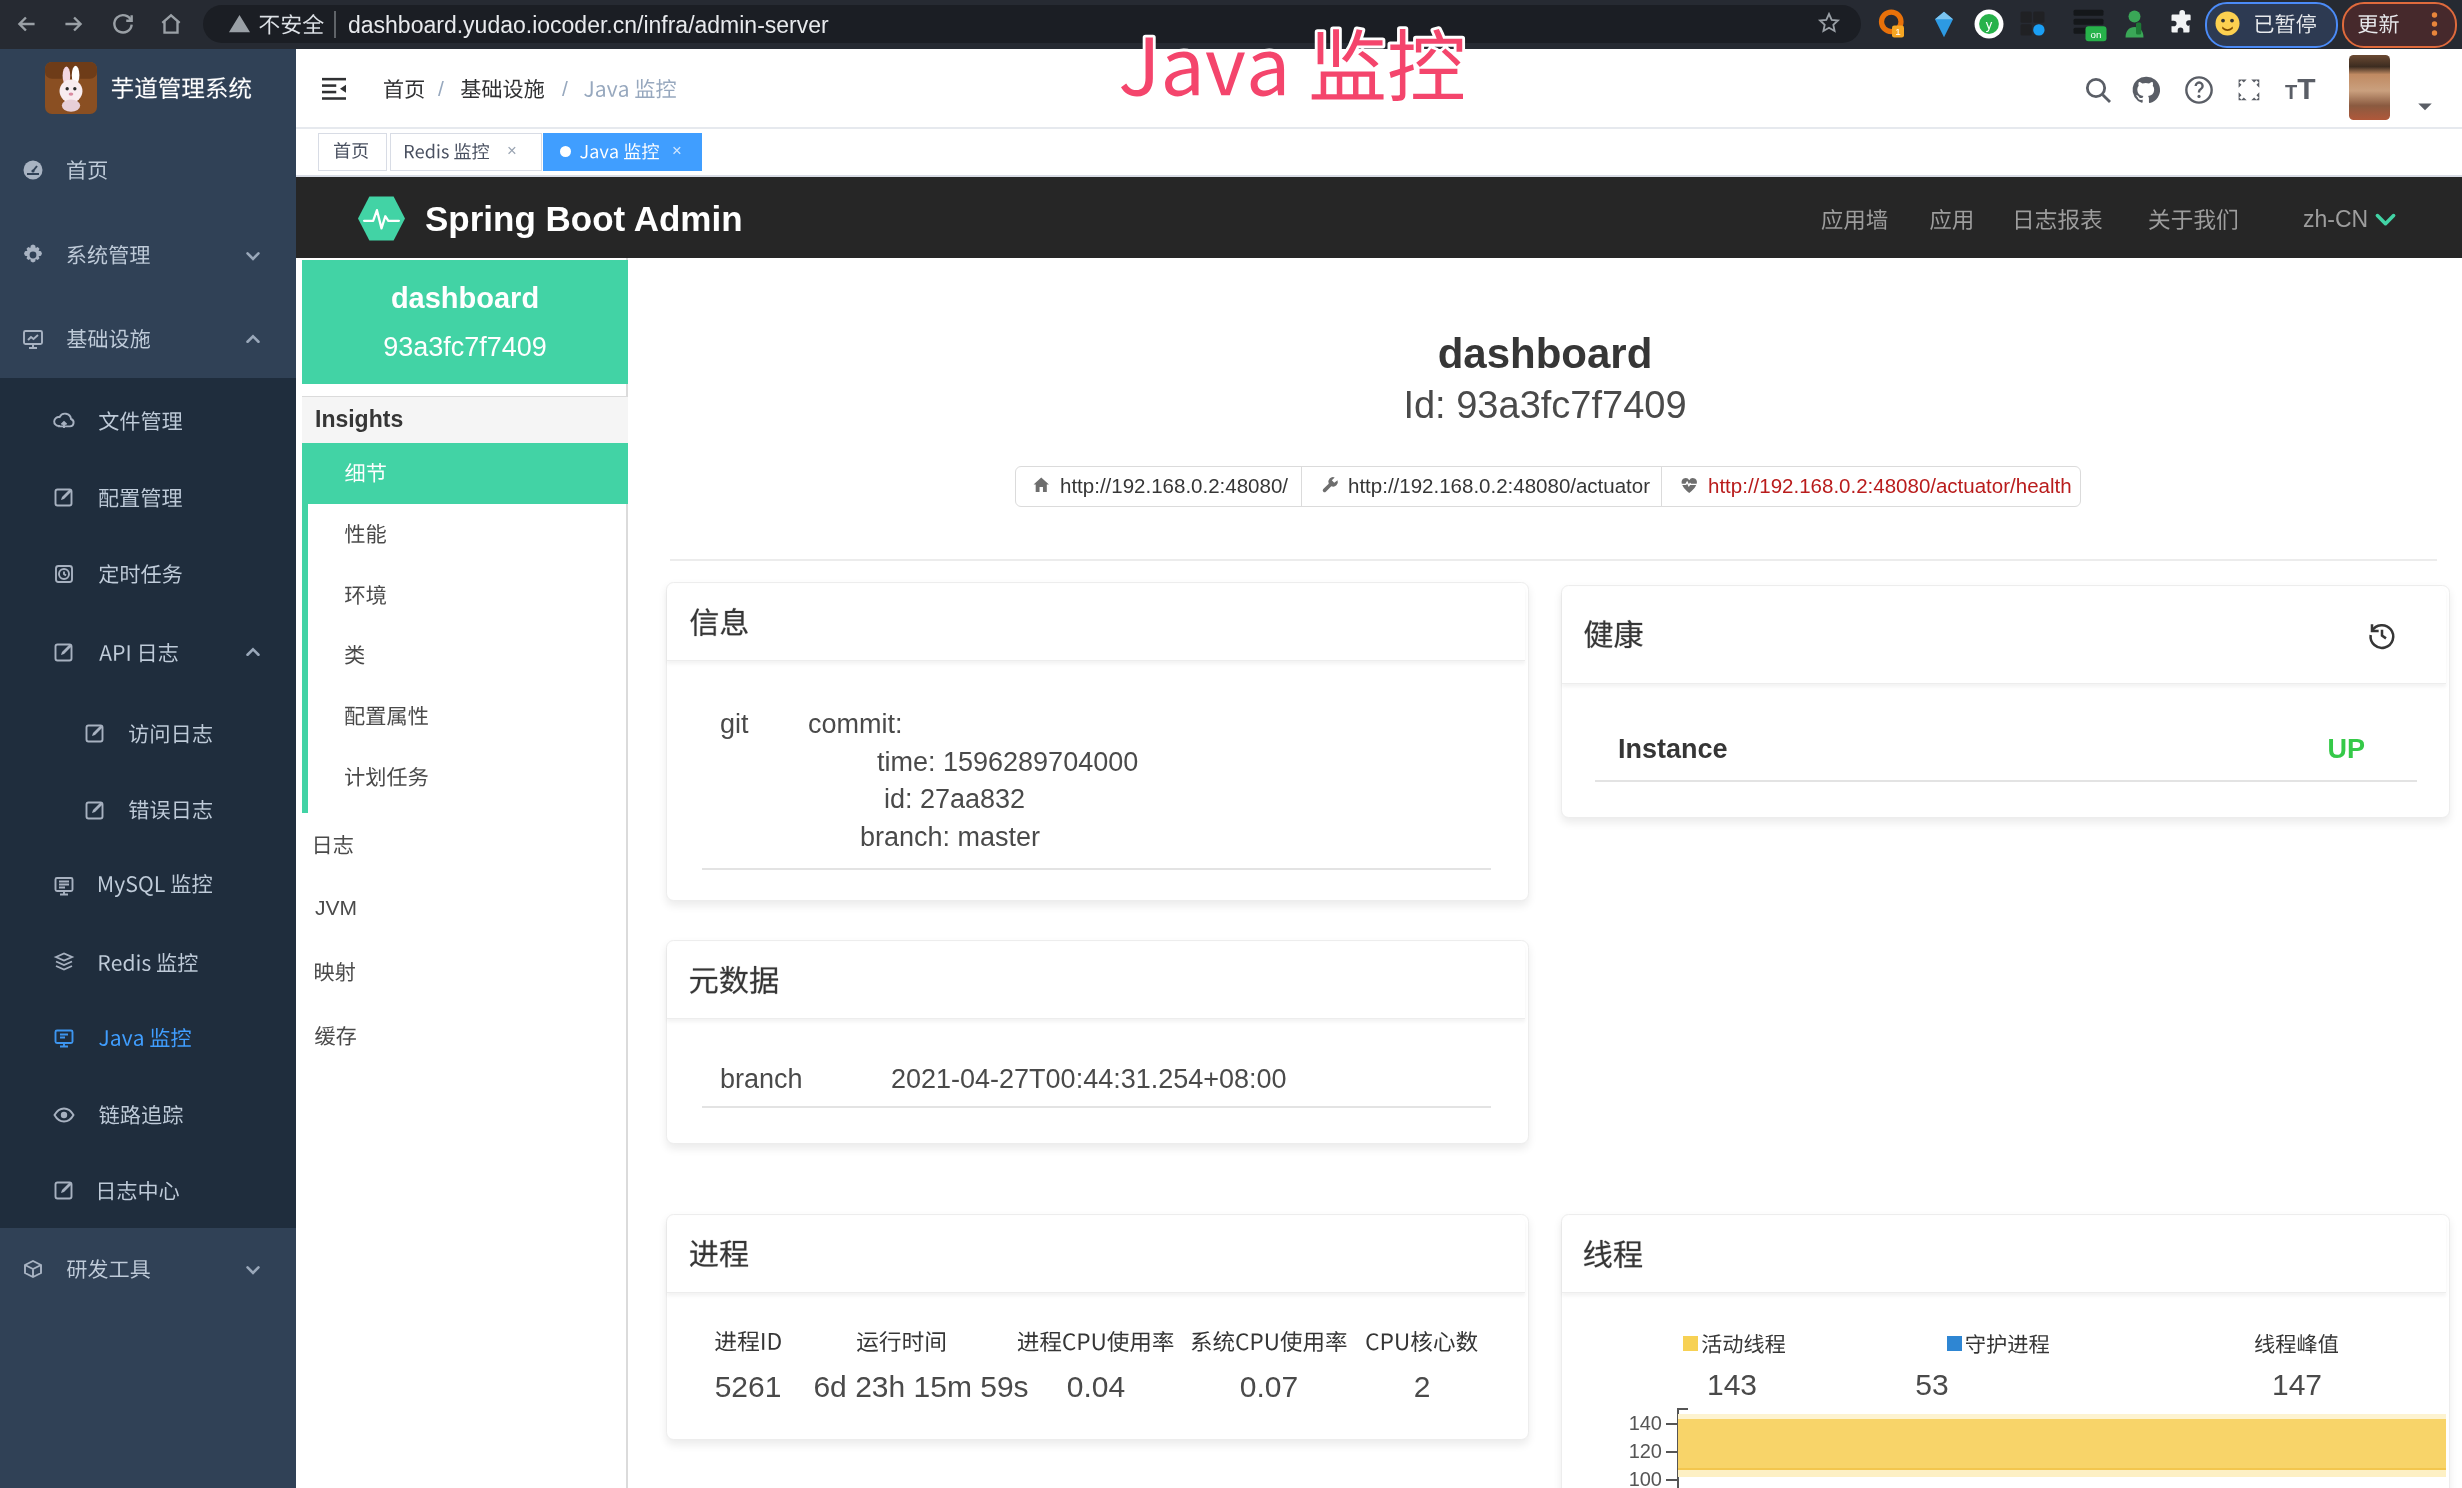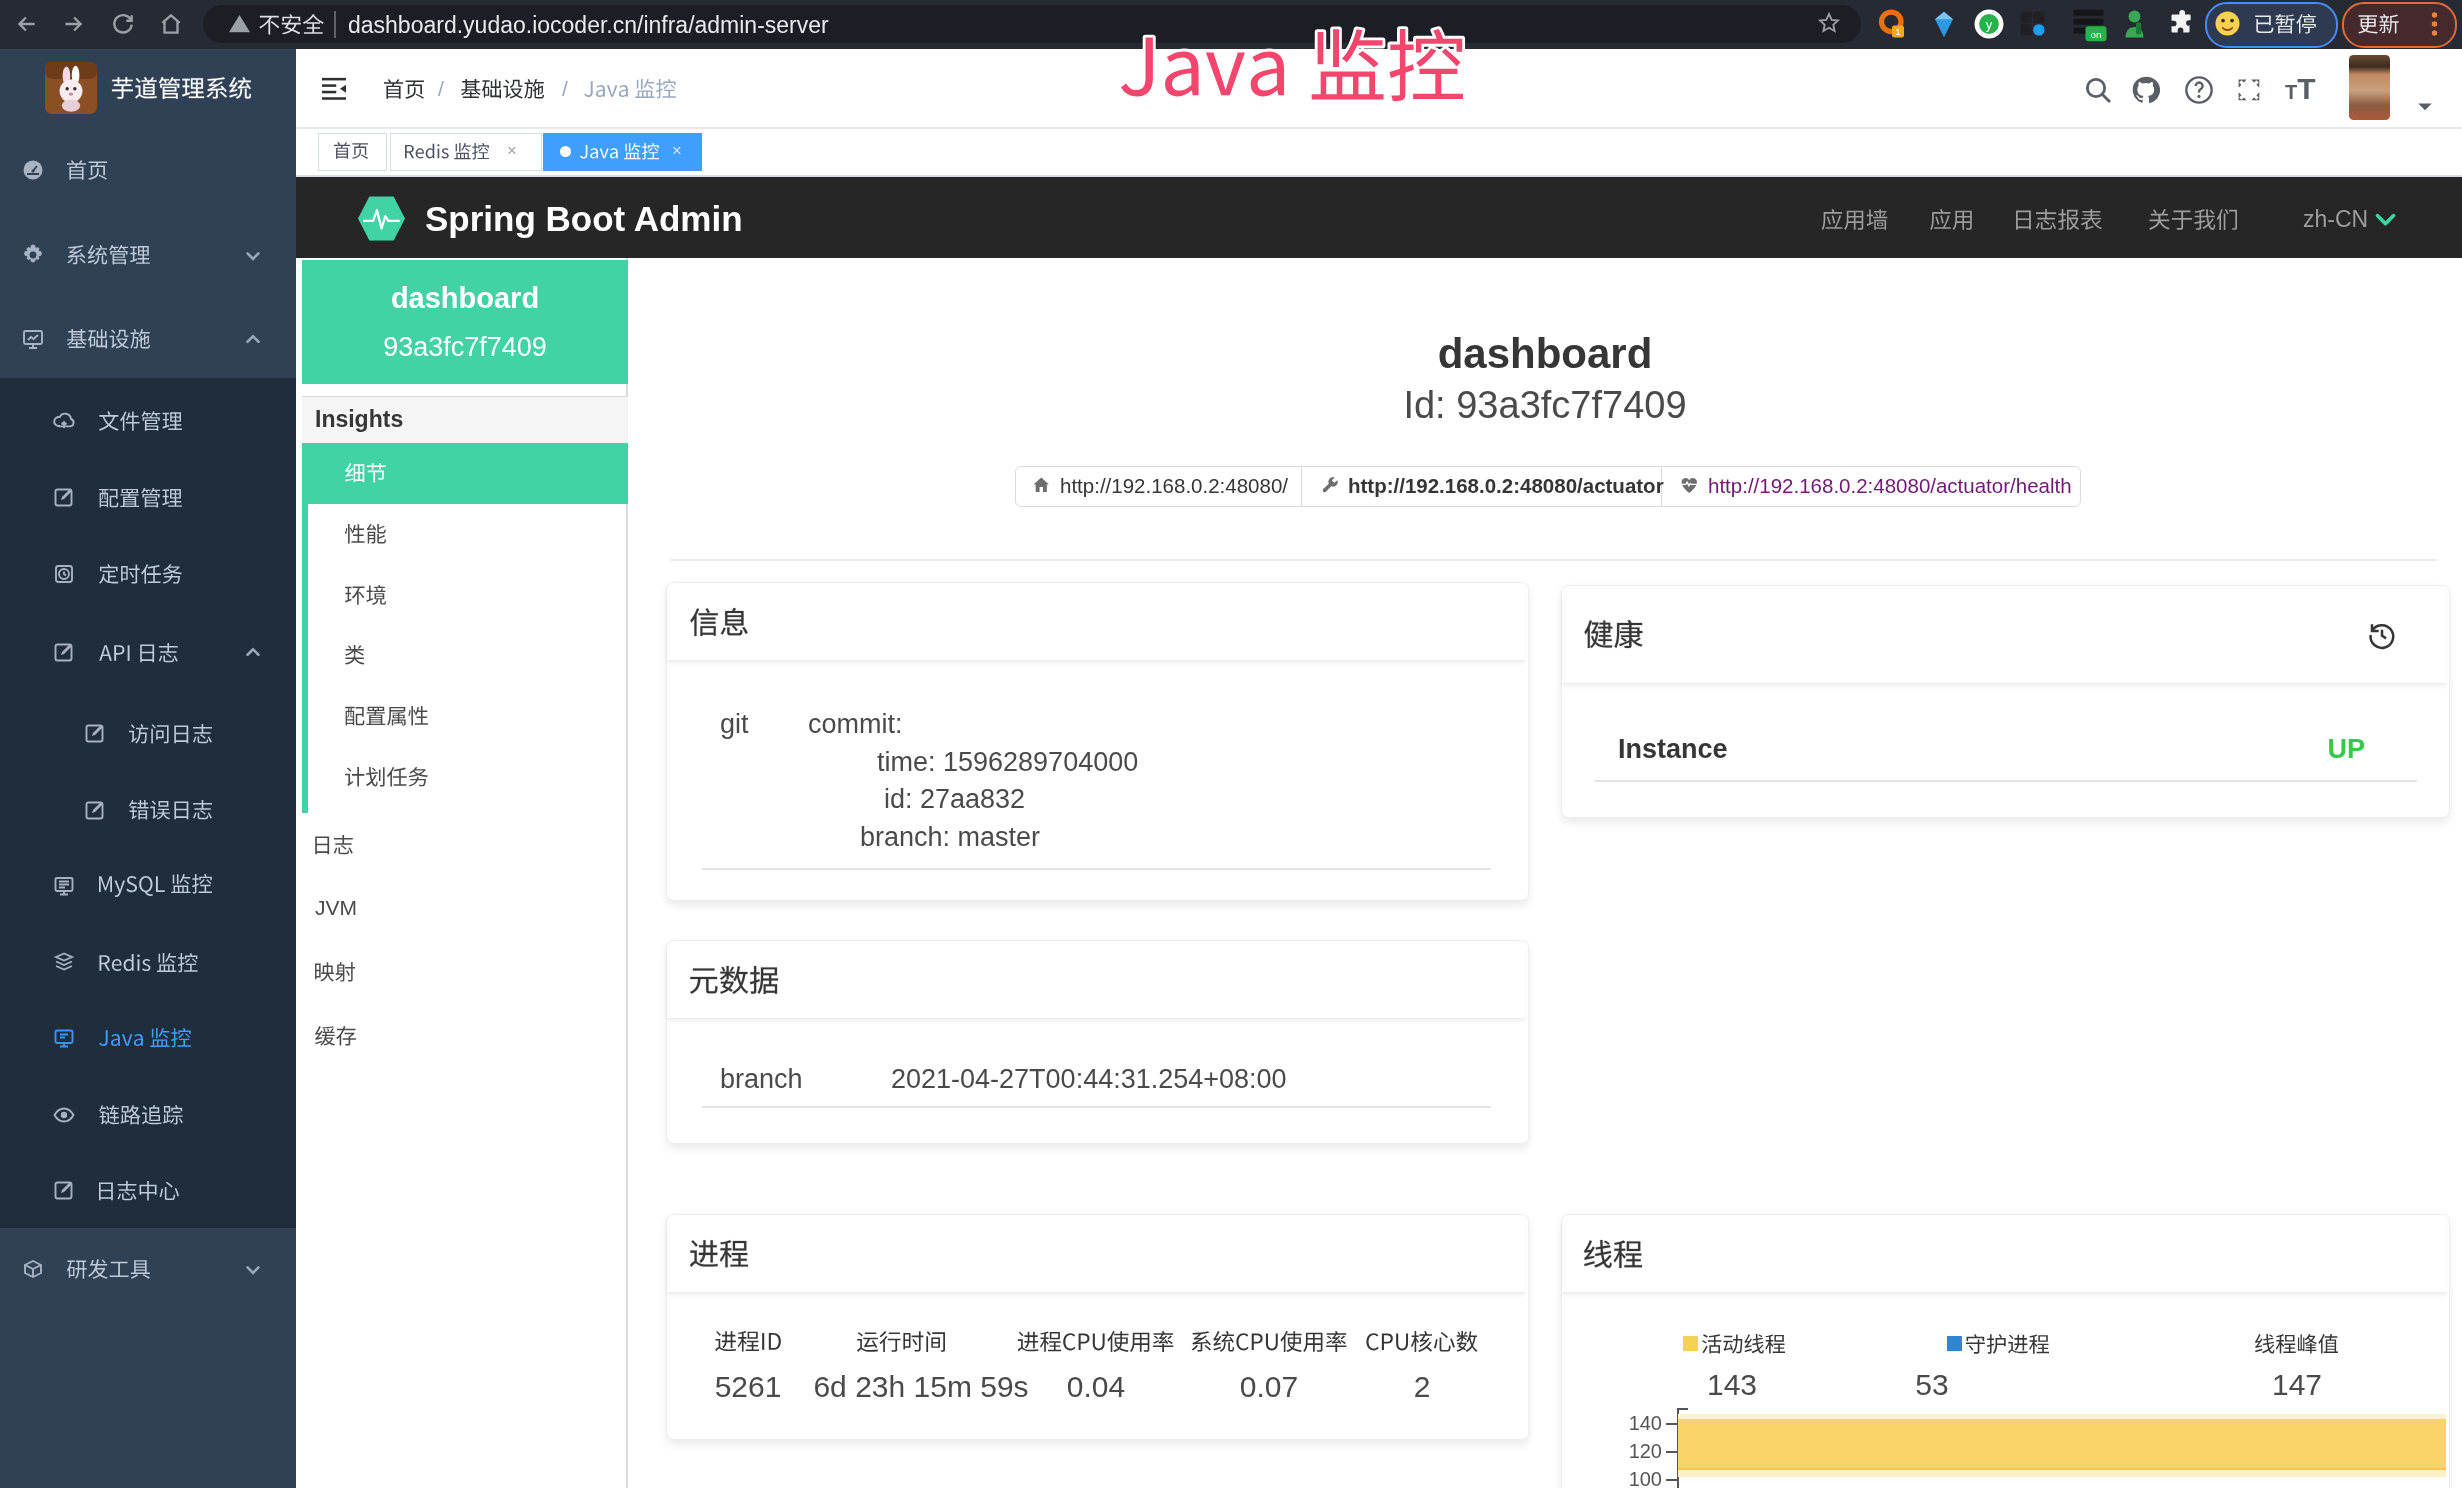--- a/index.html
+++ b/index.html
@@ -643,26 +643,26 @@
 <div class="a" style="left:1015px;top:466px;width:287px;height:39px;background:#fff;border:1.5px solid #dbdbdb;border-radius:6px 0 0 6px"></div>
 <div class="a" style="left:1301px;top:466px;width:362px;height:39px;background:#fff;border:1.5px solid #dbdbdb;"></div>
 <div class="a" style="left:1661px;top:466px;width:418px;height:39px;background:#fff;border:1.5px solid #dbdbdb;border-radius:0 6px 6px 0"></div>
 <svg class="a" style="left:1031px;top:475px" width="20.5" height="20.5" viewBox="0 0 24 24" fill="#6e6e6e">
       <path d="M12 3l9 8h-2.5v9H14v-6h-4v6H5.5v-9H3z"></path>
     </svg>
 <div class="t" style="left:1060px;top:474px;font-size:20.5px;color:#363636;font-weight:400;">http://192.168.0.2:48080/</div>
 <svg class="a" style="left:1319px;top:475px" width="20.5" height="20.5" viewBox="0 0 24 24" fill="#6e6e6e">
       <path d="M21.7 6.1a5.5 5.5 0 0 1-7.3 7L8 19.5a2.1 2.1 0 0 1-3-3l6.4-6.4a5.5 5.5 0 0 1 7-7.3L15 6.2l2.8 2.8z"></path>
     </svg>
-<div class="t" style="left:1348px;top:474px;font-size:20.5px;color:#363636;font-weight:700;">http://192.168.0.2:48080/actuator</div>
+<div class="t" style="left:1348px;top:474px;font-size:20.5px;color:#363636;font-weight:400;">http://192.168.0.2:48080/actuator</div>
 <svg class="a" style="left:1679px;top:475px" width="20.5" height="20.5" viewBox="0 0 24 24" fill="#6e6e6e">
       <path d="M12 21S3 14.5 3 8.5A4.8 4.8 0 0 1 12 6a4.8 4.8 0 0 1 9 2.5c0 6-9 12.5-9 12.5z"></path>
       <path d="M3 11h5l1.5-2.5 2 4L13 10l1 1h7" stroke="#fff" stroke-width="1.6" fill="none"></path>
     </svg>
-<div class="t" style="left:1708px;top:474px;font-size:20.5px;color:#701a75;font-weight:400;">http://192.168.0.2:48080/actuator/health</div>
+<div class="t" style="left:1708px;top:474px;font-size:20.5px;color:#b91c1c;font-weight:400;">http://192.168.0.2:48080/actuator/health</div>
 <div class="a" style="left:670px;top:559px;width:1767px;height:1.5px;background:#ececec"></div>
 <div class="a" style="left:666px;top:582px;width:861px;height:317px;background:#fff;border:1.5px solid #ededed;border-radius:7.6px;box-shadow:0 4.6px 9px rgba(10,10,10,.08);"></div>
 <div class="a" style="left:667px;top:584px;width:858px;height:76px;background:#fff;border-bottom:1.5px solid #ededed;box-shadow:0 2.3px 3.8px rgba(10,10,10,.05);border-radius:7.6px 7.6px 0 0"></div>
 <svg class="ct" style="left:690px;top:608px;width:58px;height:28px;color:#363636" viewBox="32.0 -850.0 1913.0 933.0">
       <g transform="scale(1,-1)" fill="currentColor" stroke="currentColor" stroke-width="8">
         <use href="#u4FE1" x="0"></use>
         <use href="#u606F" x="1000"></use>
       </g>
     </svg>
 <div class="t" style="left:720px;top:709px;font-size:27px;color:#4a4a4a;font-weight:400;">git</div>

